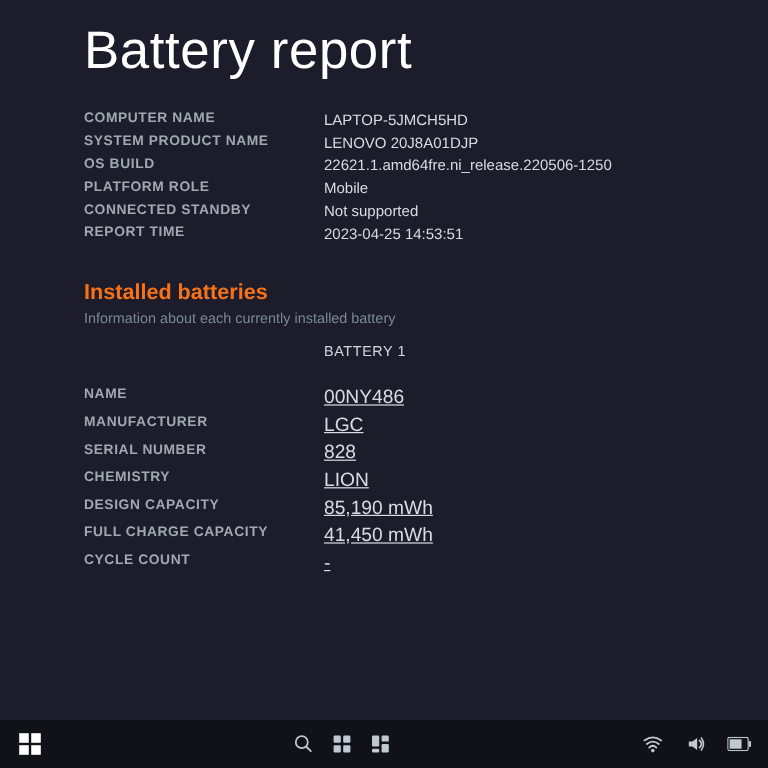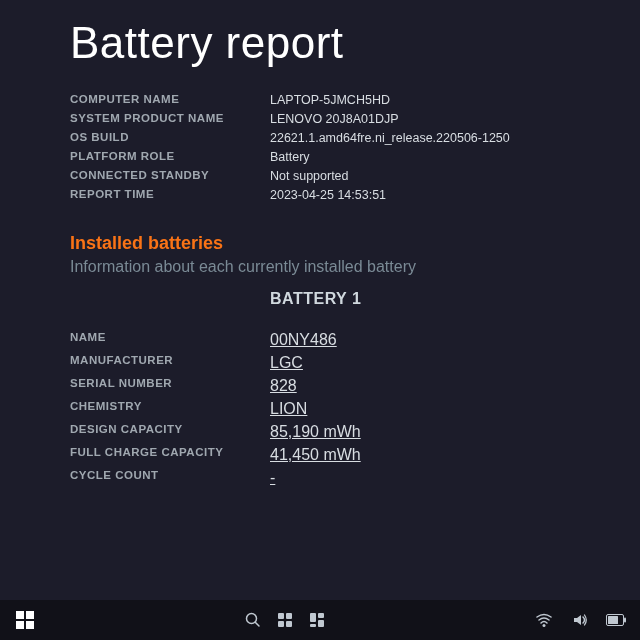--- a/index.html
+++ b/index.html
@@ -69,21 +69,21 @@
     }
 
     .section-title {
       font-size: 18px;
       font-weight: 600;
       color: #f97316;
       margin-bottom: 4px;
     }
 
     .section-subtitle {
-      font-size: 16px;
+      font-size: 12px;
       color: #7a8a95;
       margin-bottom: 14px;
     }
 
     .battery-section {
       margin-top: 2px;
     }
 
     .battery-header-row {
       display: flex;
@@ -92,22 +92,22 @@
 
     .battery-label-col {
       width: 200px;
     }
 
     .battery-value-col {
       flex: 1;
     }
 
     .battery-column-header {
-      font-size: 16px;
-      font-weight: 700;
+      font-size: 12px;
+      font-weight: 400;
       color: #d0d8de;
       letter-spacing: 0.5px;
       margin-bottom: 4px;
     }
 
     .battery-table {
       width: 100%;
       border-collapse: collapse;
       margin-top: 16px;
     }
@@ -212,21 +212,21 @@
       <tr>
         <td>SYSTEM PRODUCT NAME</td>
         <td>LENOVO 20J8A01DJP</td>
       </tr>
       <tr>
         <td>OS BUILD</td>
         <td>22621.1.amd64fre.ni_release.220506-1250</td>
       </tr>
       <tr>
         <td>PLATFORM ROLE</td>
-        <td>Battery</td>
+        <td>Mobile</td>
       </tr>
       <tr>
         <td>CONNECTED STANDBY</td>
         <td>Not supported</td>
       </tr>
       <tr>
         <td>REPORT TIME</td>
         <td>2023-04-25   14:53:51</td>
       </tr>
     </tbody>

